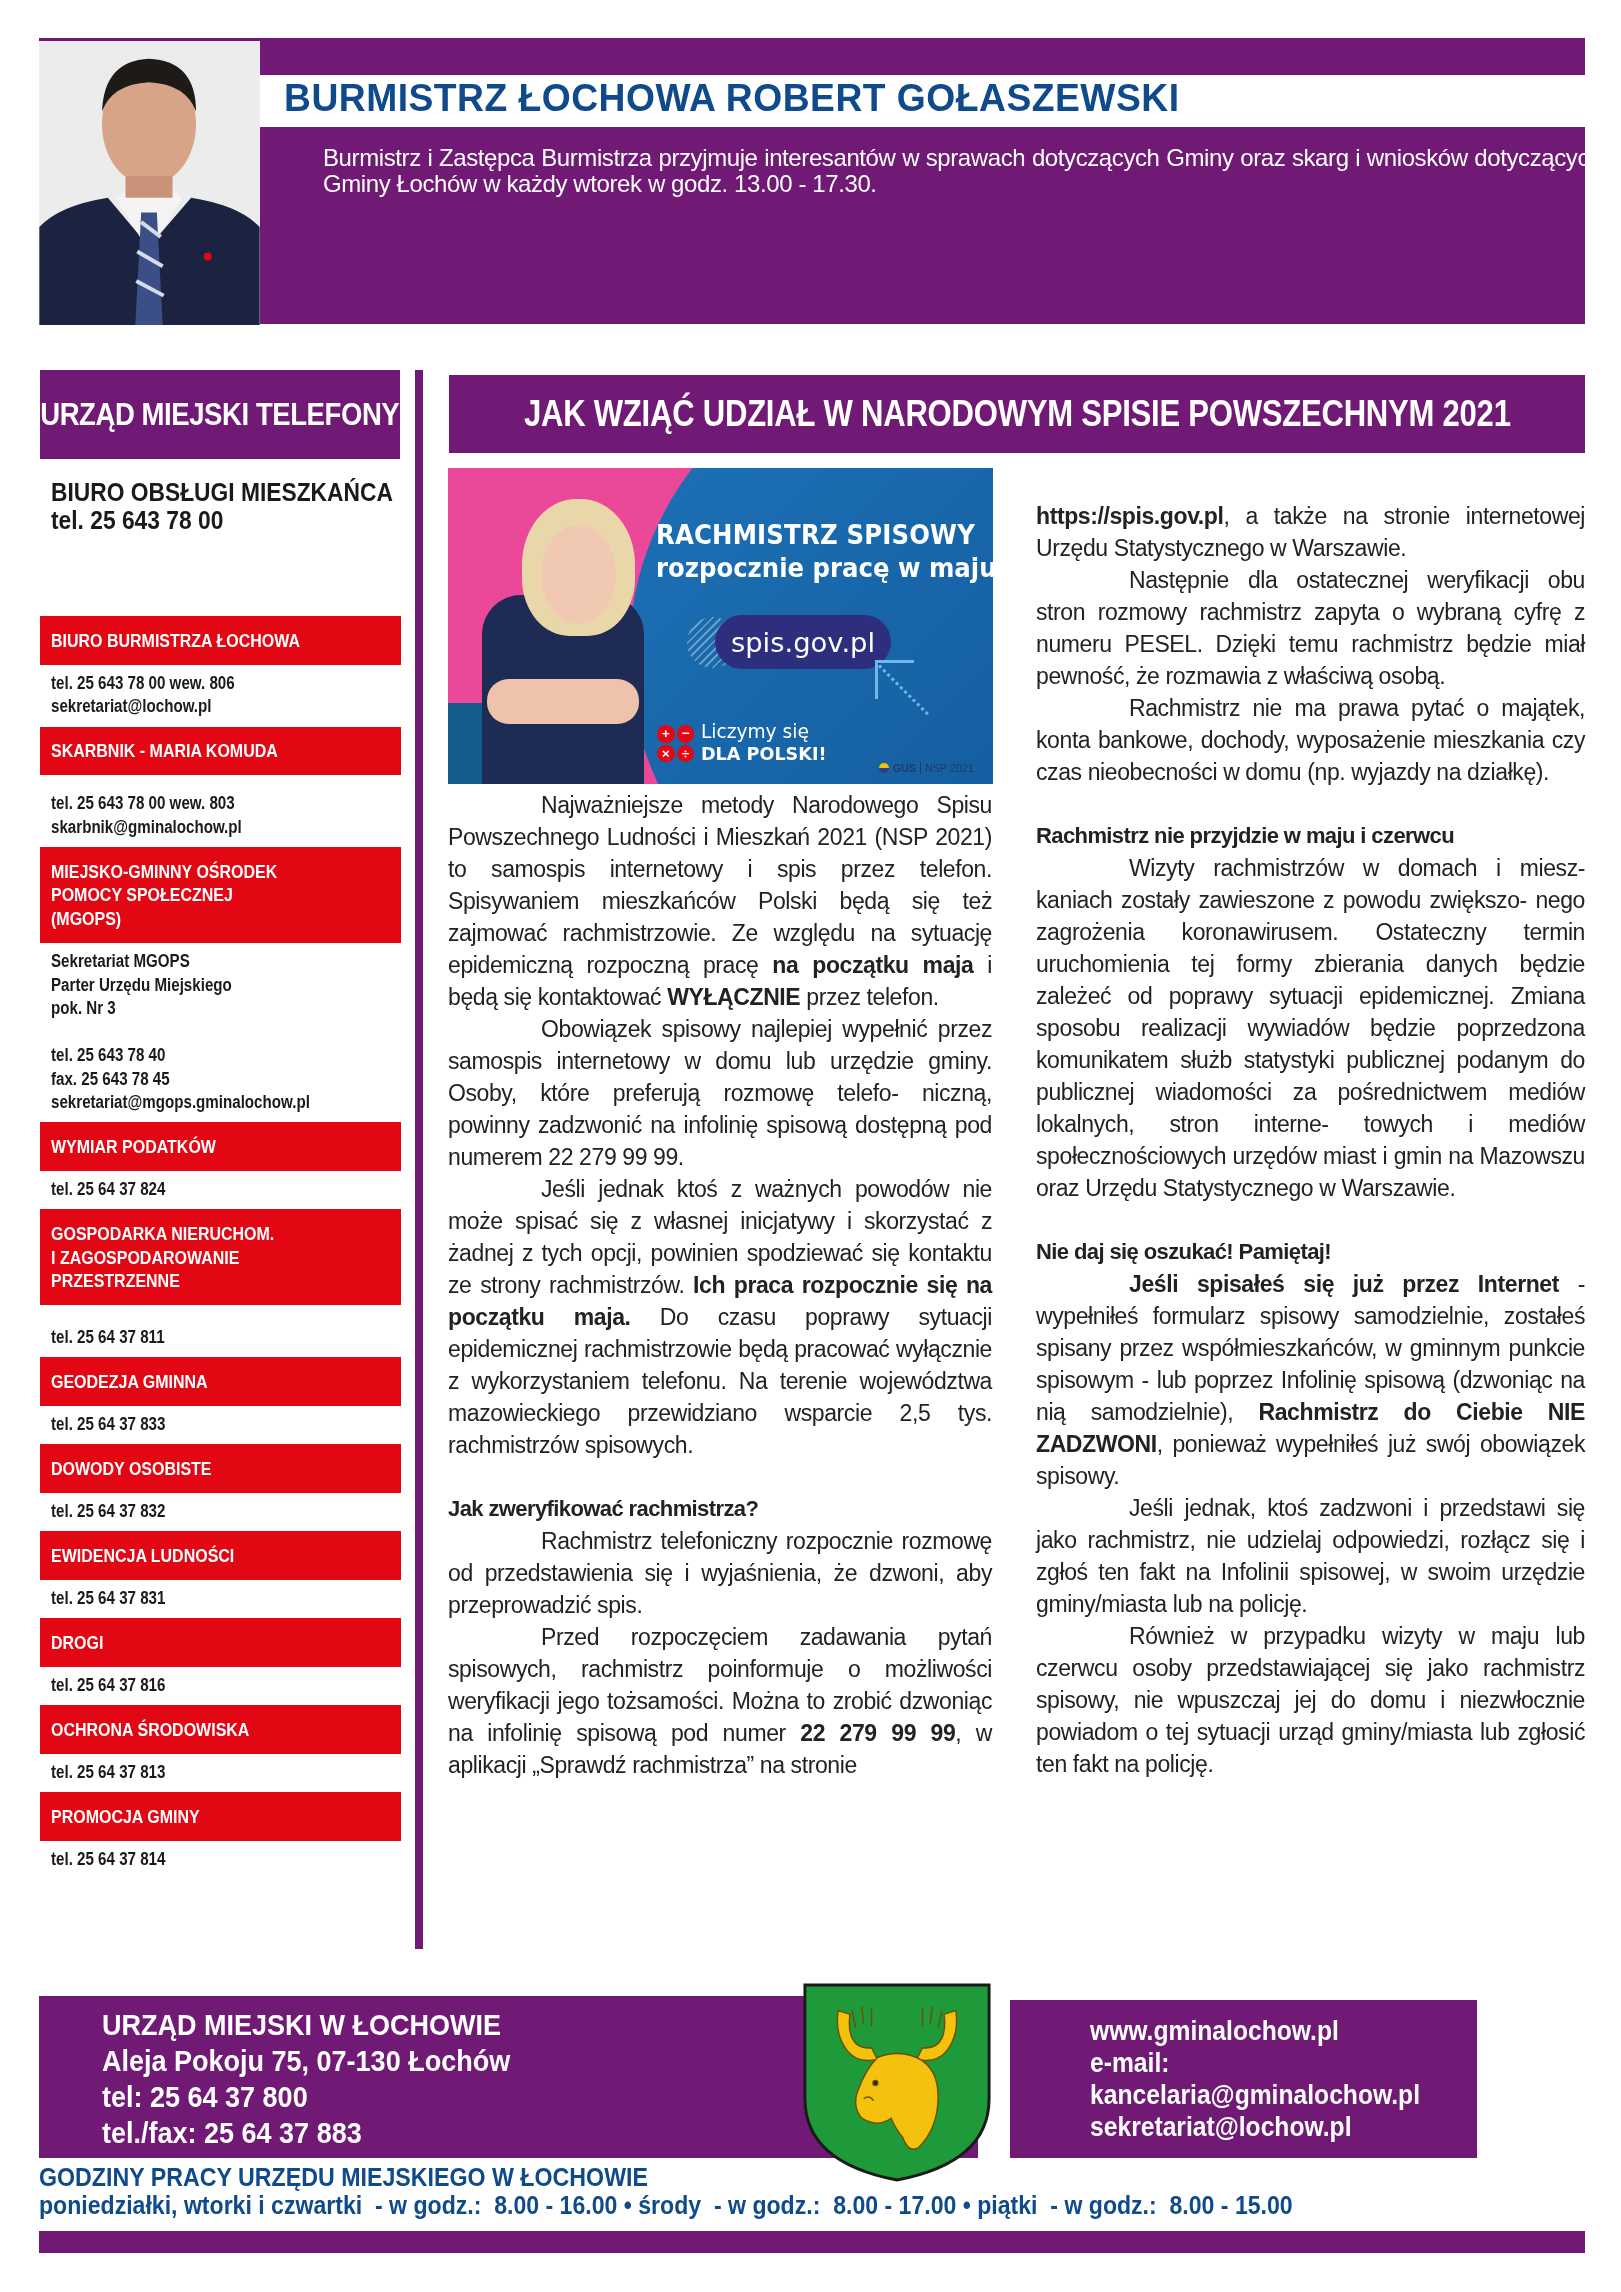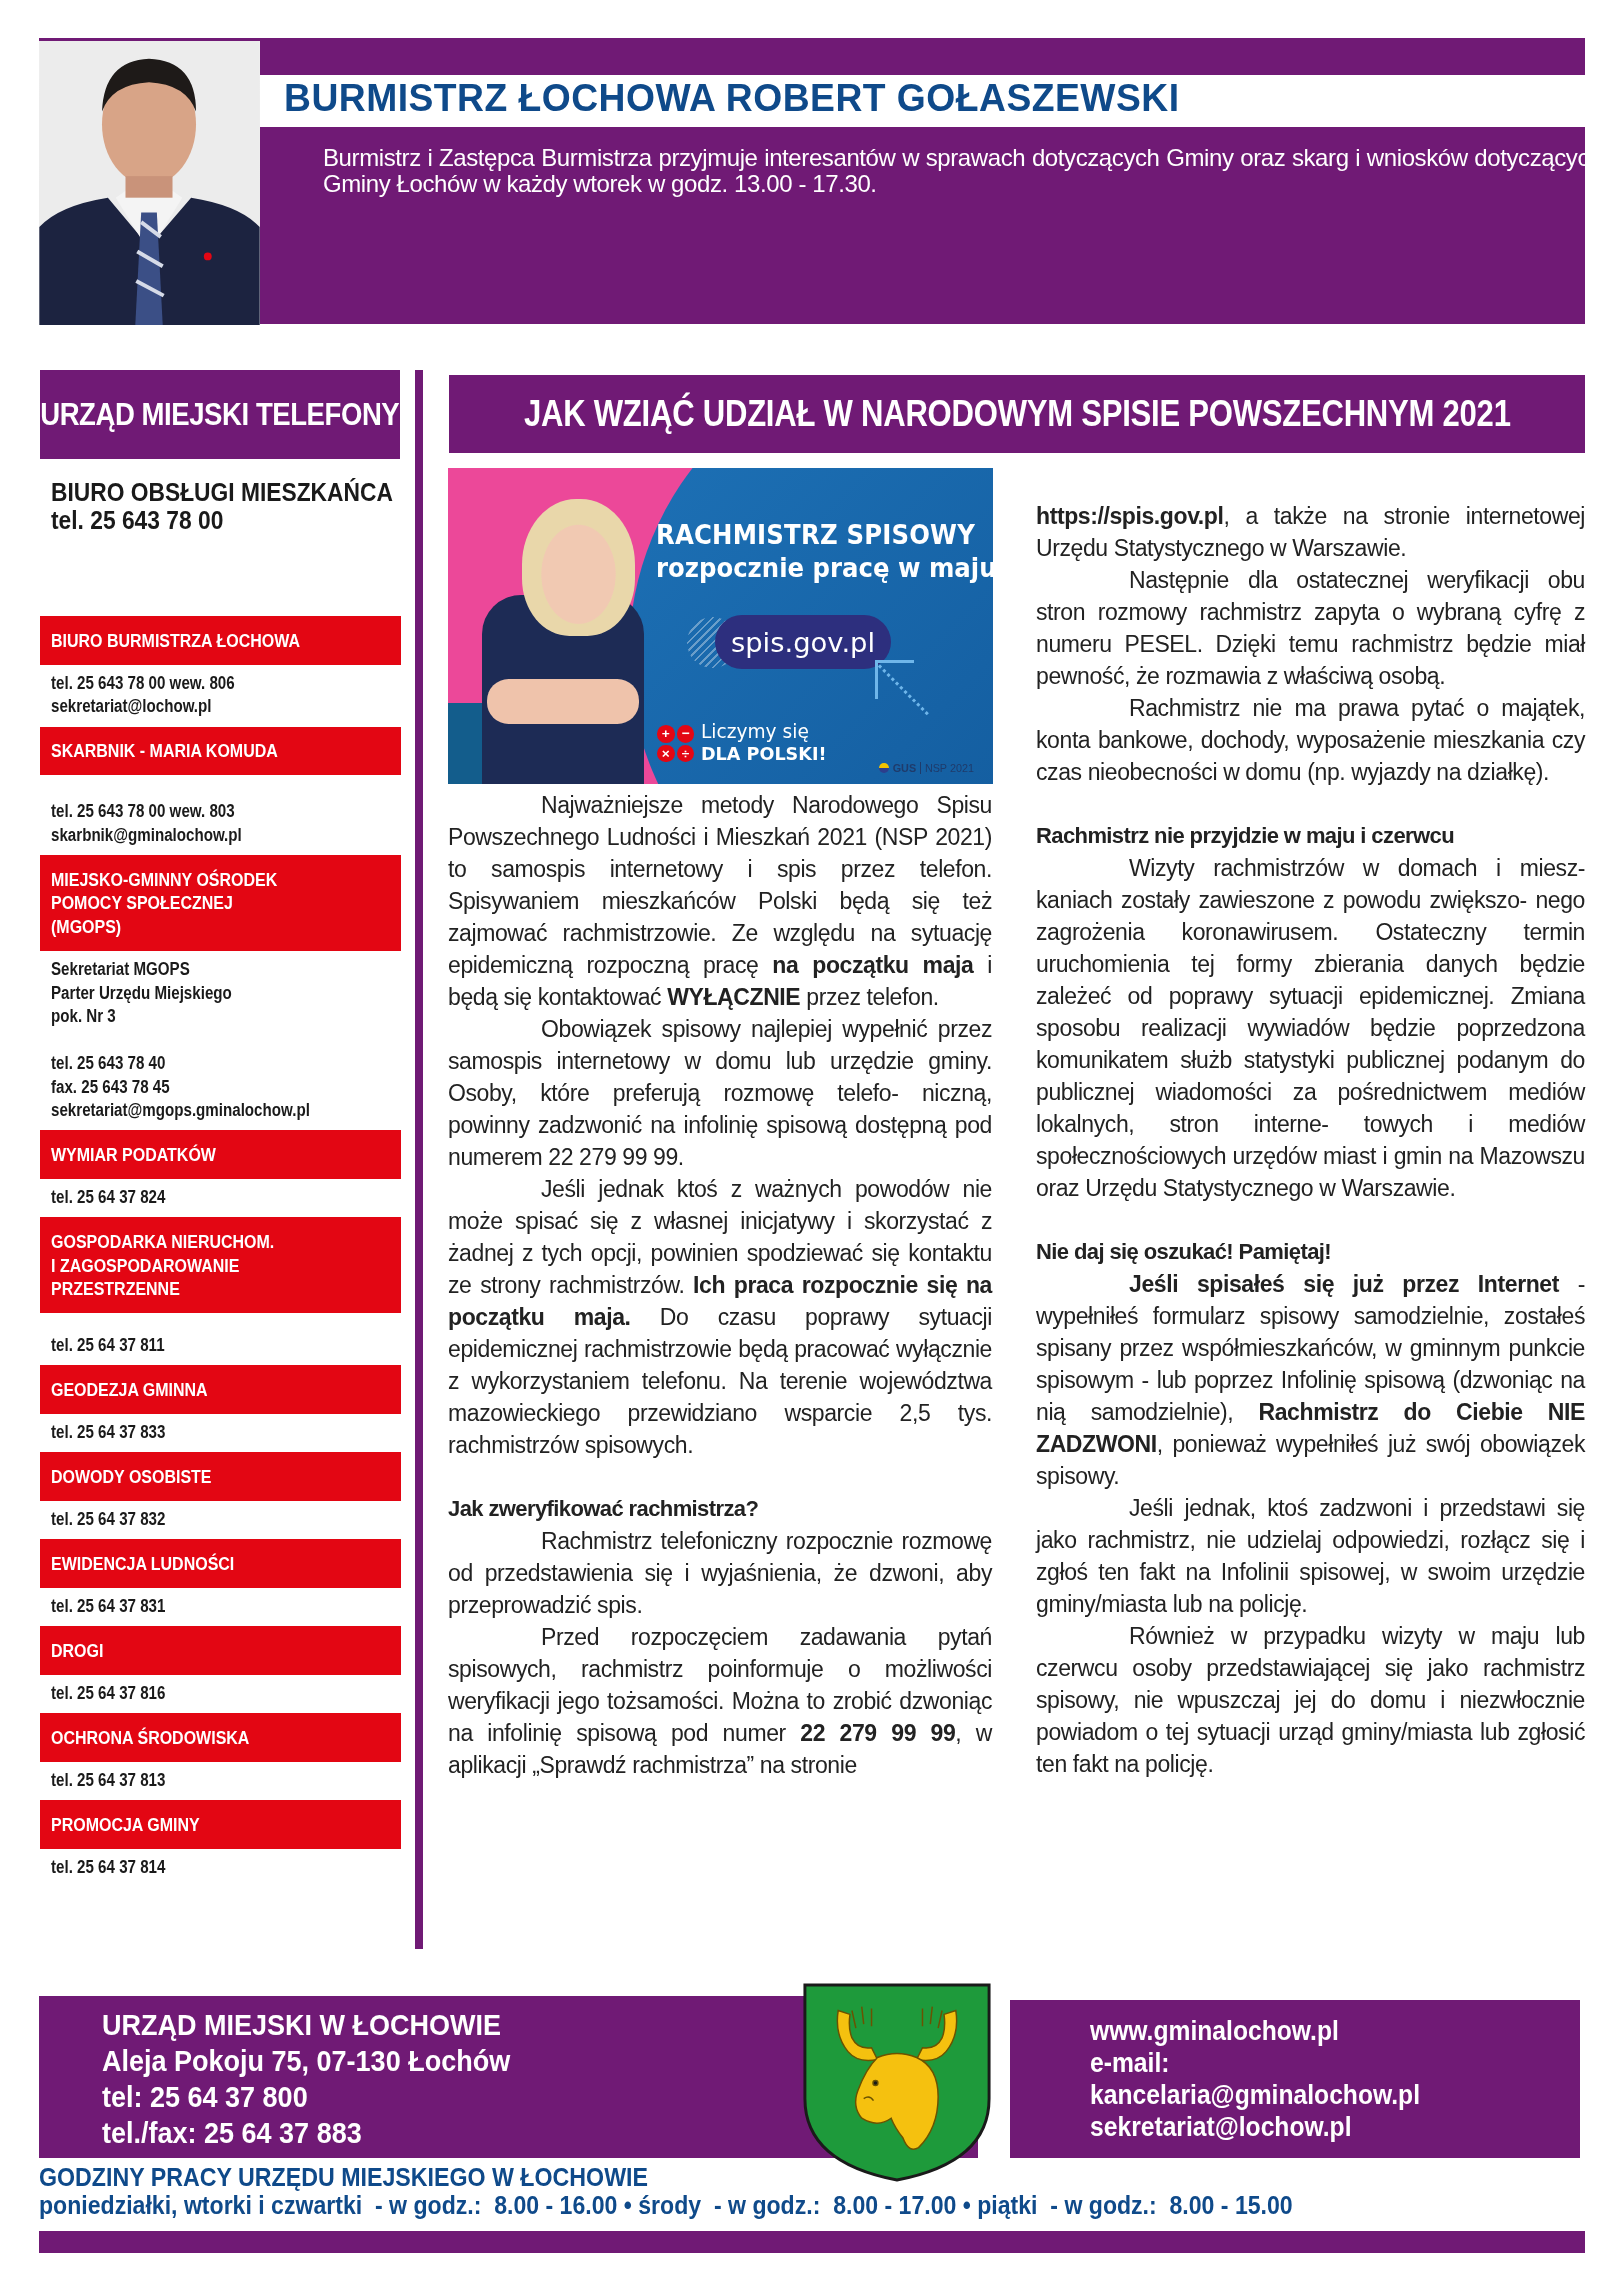--- a/index.html
+++ b/index.html
@@ -59,21 +59,21 @@
   .col h4 { font-size: 22px; font-weight: bold; line-height: 32px; letter-spacing: -0.6px; }
   .col .gap { height: 32px; }
   .col b { font-weight: bold; }
   .col-mid { left: 448px; top: 789px; width: 544px; }
   .col-right { left: 1036px; top: 453px; width: 549px; margin-top: 47px; }
 
   
   .foot-left { left: 39px; top: 1996px; width: 939px; height: 162px; }
   .foot-left-text { position: absolute; left: 63px; top: 10.8px; color: #fff; font-weight: bold; font-size: 30px; line-height: 36px; white-space: nowrap; }
   .foot-left-text div { transform: scaleX(0.9); transform-origin: left; }
-  .foot-right { left: 1010px; top: 2000px; width: 570px; height: 158px; }
+  .foot-right { left: 1010px; top: 2000px; width: 467px; height: 158px; }
   .foot-right-text { position: absolute; left: 80px; top: 14.7px; color: #fff; font-weight: bold; font-size: 27.4px; line-height: 32px; white-space: nowrap; }
   .foot-right-text div { transform: scaleX(0.9); transform-origin: left; }
   .crest { left: 801px; top: 1981px; width: 192px; height: 201px; }
   .hours-title { left: 39px; top: 2163px; color: #0f4a8a; font-weight: bold; font-size: 25.5px; white-space: nowrap; transform: scaleX(0.91); transform-origin: left; }
   .hours-line { left: 39px; top: 2191px; color: #0f4a8a; font-weight: bold; font-size: 25.5px; white-space: pre; transform: scaleX(0.905); transform-origin: left; }
   .foot-bar { left: 39px; top: 2231px; width: 1546px; height: 21.6px; }
 </style>
 </head>
 <body>
 
@@ -113,21 +113,21 @@
       </div>
       <div class="sec-body">
         <div>tel. 25 643 78 00 wew. 806</div>
         <div>sekretariat@lochow.pl</div>
       </div>
     </div>
     <div>
       <div class="sec-title">
         <span>SKARBNIK - MARIA KOMUDA</span>
       </div>
-      <div class="sec-body" style="padding-top: 25px;">
+      <div class="sec-body" style="padding-top: 17px;">
         <div>tel. 25 643 78 00 wew. 803</div>
         <div>skarbnik@gminalochow.pl</div>
       </div>
     </div>
     <div>
       <div class="sec-title">
         <span>MIEJSKO-GMINNY OŚRODEK</span>
         <span>POMOCY SPOŁECZNEJ</span>
         <span>(MGOPS)</span>
       </div>

